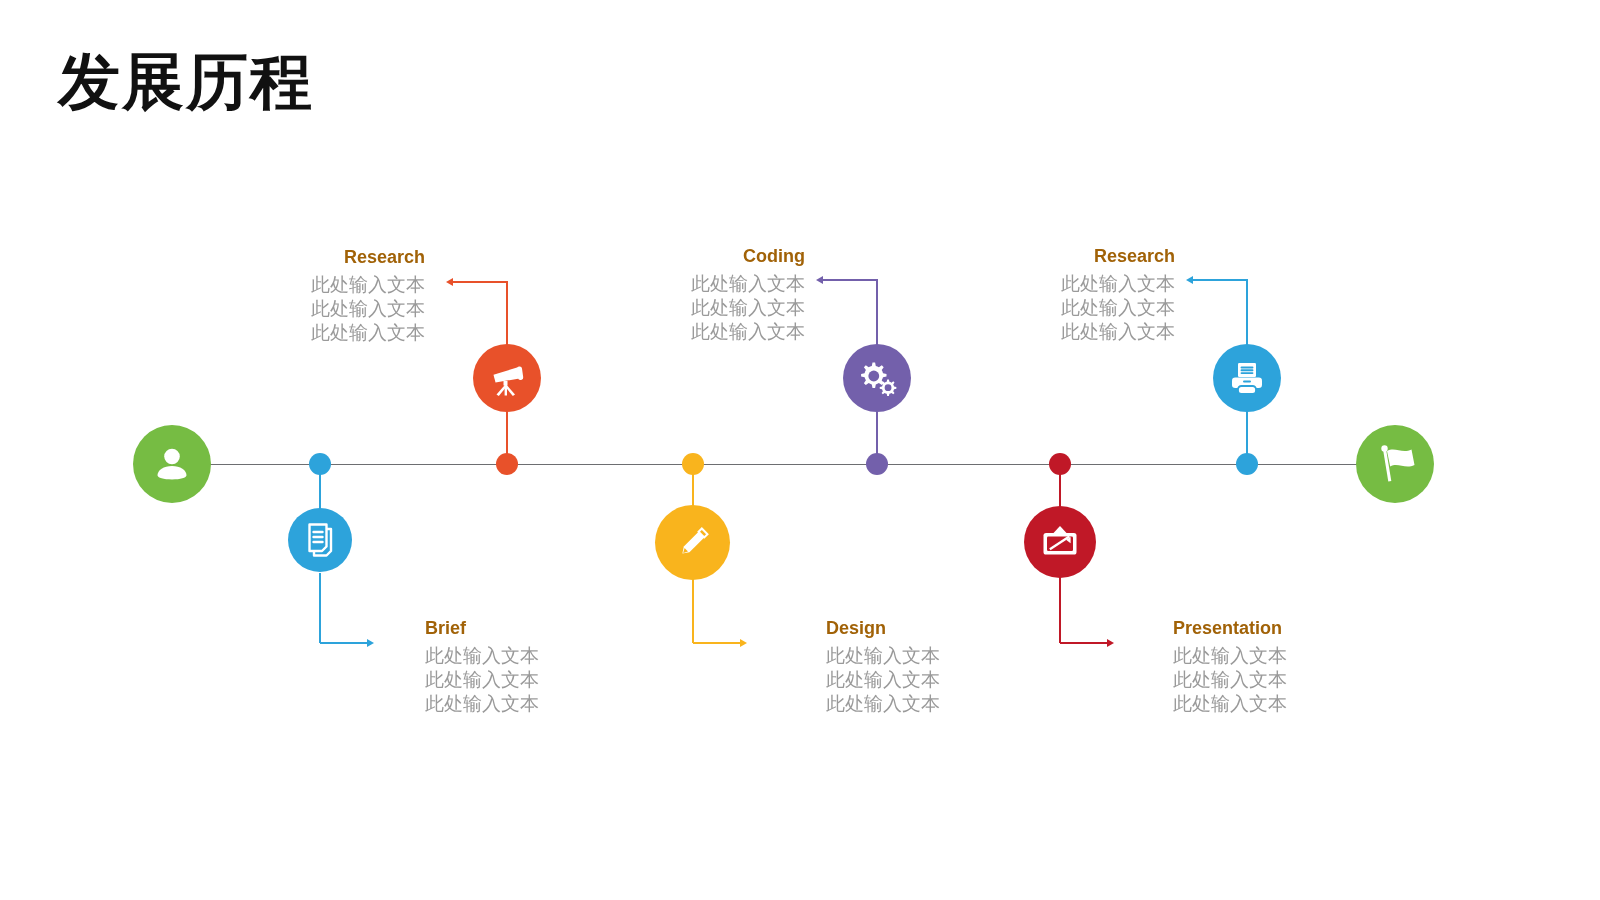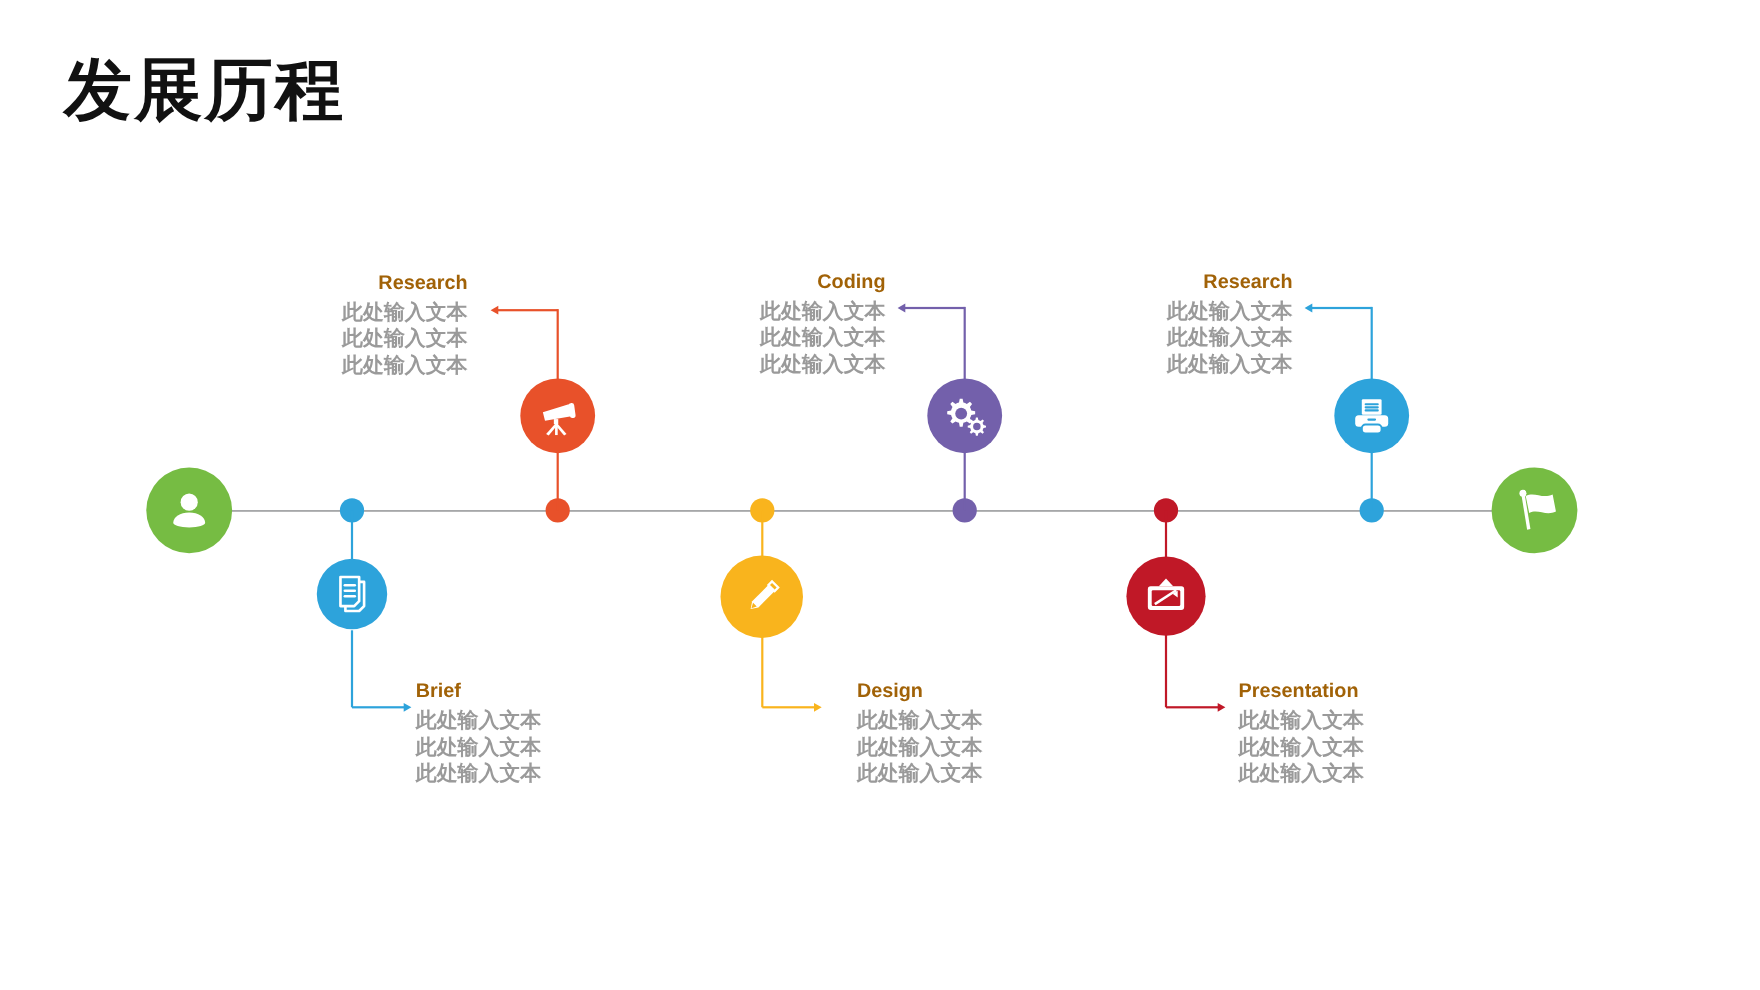--- a/index.html
+++ b/index.html
@@ -103,30 +103,29 @@
   }
   .entry-title {
     font-size: 18px;
     font-weight: bold;
     color: #a16207;
     line-height: 1.25;
     font-family: "Liberation Sans", "DejaVu Sans", sans-serif;
   }
   .entry-lines {
     margin-top: 3px;
-    font-weight: bold;
   }
   .entry-line {
     font-size: 19px;
     color: #9a9a9a;
     line-height: 1.28;
     font-family: "DejaVu Sans", "Liberation Sans", sans-serif;
   }
   .align-right { text-align: right; }
-  .align-left  { text-align: left; }
+  .align-left  { text-align: left; margin-left: 47px; }
 </style>
 </head>
 <body>
 
 <div id="slide">
 
   <div id="slide-title">发展历程</div>
 
   <div class="timeline-axis"></div>
 

